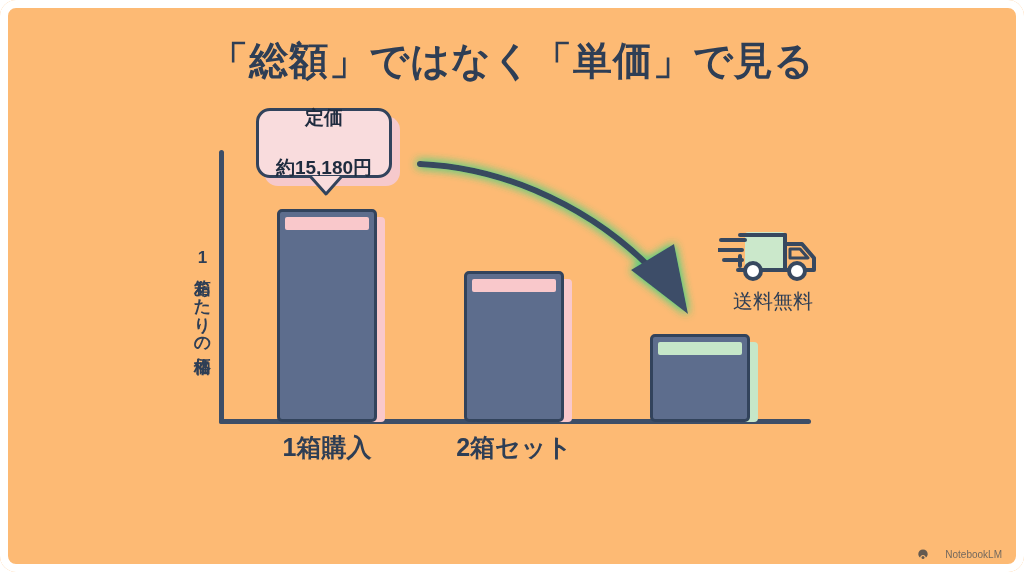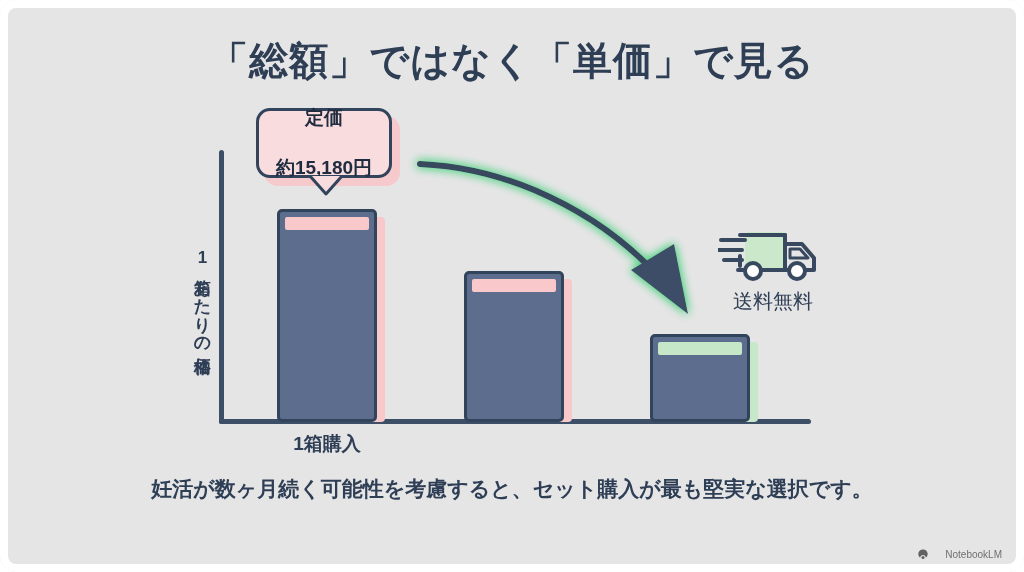--- a/index.html
+++ b/index.html
@@ -3,21 +3,21 @@
 <meta charset="utf-8">
 <style>
   html,body{margin:0;padding:0;}
   body{
     width:1024px;height:572px;overflow:hidden;
     background:#ffffff;
     font-family:"Liberation Sans","DejaVu Sans",sans-serif;
   }
   #card{
     position:absolute;left:0;top:0;width:1024px;height:572px;
-    background:#e5e5e5;
+    background:#fdba74;
     border-radius:16px;
     overflow:hidden;
   }
   #frame{
     position:absolute;left:0;top:0;width:1024px;height:572px;
     border:8px solid #ffffff;
     border-radius:16px;
     box-sizing:border-box;
     pointer-events:none;
     z-index:50;
@@ -64,21 +64,21 @@
     border-radius:5px;
     box-sizing:border-box;
   }
   .bar-cap{
     position:absolute;
     border-radius:2px;
   }
   
   .cat-label{
     position:absolute;
-    font-size:19px;font-weight:bold;color:#2e3e55;
+    font-size:25px;font-weight:bold;color:#2e3e55;
     text-align:center;white-space:nowrap;
   }
   
   #callout-shadow{
     position:absolute;left:264px;top:116px;width:136px;height:70px;
     background:#f6c9cc;border-radius:14px;
   }
   #callout{
     position:absolute;left:256px;top:108px;width:136px;height:70px;
     background:#f9dcdd;
@@ -149,20 +149,21 @@
     </div>
 
     <div class="bar-group">
       <div class="bar-shadow" style="left:658px;top:342px;width:100px;height:80px;background:#c6e7c8;"></div>
       <div class="bar-body" style="left:650px;top:334px;width:100px;height:88px;">
         <div class="bar-cap" style="left:5px;top:5px;right:5px;height:13px;background:#c6e7c8;"></div>
       </div>
     </div>
 
     <div class="cat-label" style="left:257px;top:431px;width:140px;">1箱購入</div>
+    <div class="cat-label" style="left:444px;top:431px;width:140px;">2箱セット</div>
 
     <div id="callout-shadow"></div>
     <div id="callout">
       <div class="l1">定価</div>
       <div class="l2">約15,180円</div>
     </div>
     <svg id="callout-tail" viewBox="0 0 36 22">
       <path d="M2 1 L18 19 L34 1" fill="#f9dcdd" stroke="#32435c" stroke-width="3" stroke-linecap="round" stroke-linejoin="round"></path>
       <path d="M4 0 L22 21 L36 2" fill="none" stroke="#f6c9cc" stroke-width="0"></path>
     </svg>
@@ -199,21 +200,20 @@
       <circle cx="35" cy="49" r="8" fill="#ffffff" stroke="#37485f" stroke-width="4"></circle>
       <circle cx="79" cy="49" r="8" fill="#ffffff" stroke="#37485f" stroke-width="4"></circle>
 
       <path d="M3 18 L27 18 M0 28 L24 28 M6 38 L24 38" fill="none" stroke="#37485f" stroke-width="4" stroke-linecap="round"></path>
     </svg>
     <div id="truck-label">送料無料</div>
 
   </div>
 
   <div id="caption">
-    <div>妊活が数ヶ月続く可能性を考慮すると、セット購入が最も堅実な選択です。</div>
   </div>
 
   <div id="watermark">
     <svg width="12" height="12" viewBox="0 0 12 12">
       <path d="M6 1.4 C3.3 1.4 1.3 3.3 1.3 5.9 C1.3 7.4 2 8.7 3.2 9.5 C3.4 8.1 4.5 6.9 6 6.9 C7.5 6.9 8.6 8.1 8.8 9.5 C10 8.7 10.7 7.4 10.7 5.9 C10.7 3.3 8.7 1.4 6 1.4 Z" fill="#4a4a4a"></path>
       <circle cx="6" cy="9.4" r="1.5" fill="#4a4a4a"></circle>
     </svg>
     <span>NotebookLM</span>
   </div>
 

